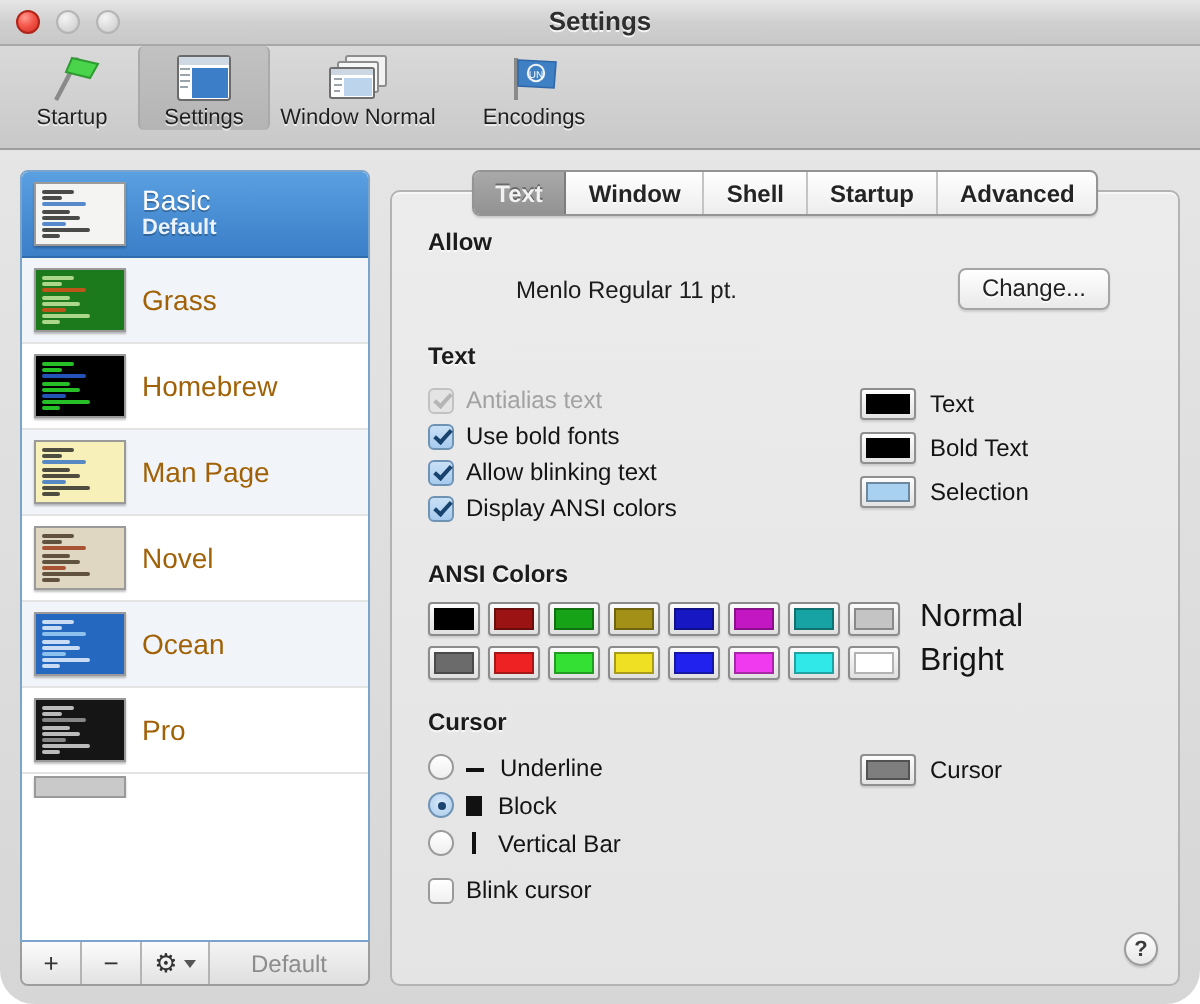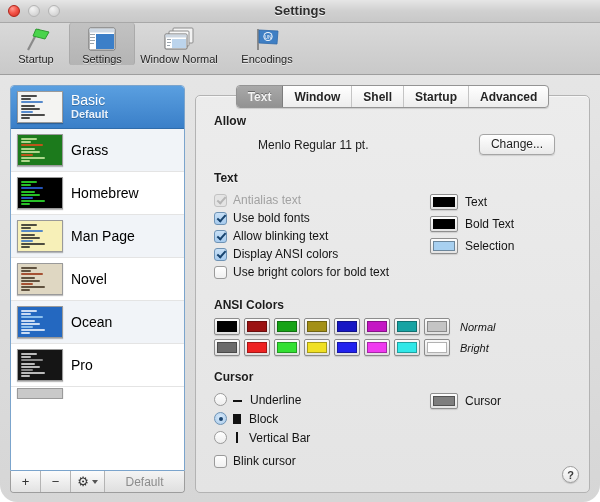--- a/index.html
+++ b/index.html
@@ -157,21 +157,21 @@
     overflow: hidden;
   }
   .pthumb .ln {
     position: absolute;
     height: 2px;
     border-radius: 1px;
   }
   .pname {
     margin-left: 8px;
     font-size: 14px;
-    color: #000000;
+    color: #a16207;
     line-height: 1.05;
   }
   .prow.selected .pname { color: #fff; text-shadow: 0 1px 0 rgba(0,0,0,0.25); }
   .pdefault {
     font-size: 11px;
     font-weight: bold;
     color: #eaf2fb;
     display: block;
     margin-top: 1px;
   }
@@ -386,24 +386,23 @@
     padding: 2px;
     box-sizing: border-box;
     box-shadow: 0 1px 1px rgba(0,0,0,0.12);
   }
   .ansi-sw i {
     display: block; width: 100%; height: 100%;
     border: 1px solid rgba(0,0,0,0.3);
     box-sizing: border-box;
   }
   .ansi-label {
-    font-size: 11px;
+    font-size: 16px;
     color: #141414;
     margin-left: 6px;
-    font-style: italic;
   }
 
   
   .radrow {
     display: flex;
     align-items: center;
     height: 19px;
     gap: 6px;
   }
   .rad {
@@ -684,24 +683,20 @@
                   <span class="chklabel">Use bold fonts</span>
                 </div>
                 <div class="chkrow">
                   <span class="chk on"></span>
                   <span class="chklabel">Allow blinking text</span>
                 </div>
                 <div class="chkrow">
                   <span class="chk on"></span>
                   <span class="chklabel">Display ANSI colors</span>
                 </div>
-                <div class="chkrow">
-                  <span class="chk"></span>
-                  <span class="chklabel">Use bright colors for bold text</span>
-                </div>
               </div>
             <div class="colR" id="text-swatches">
                 <div class="swatchrow">
                   <span class="swatch">
                     <i style="background: rgb(0, 0, 0);"></i>
                   </span>
                   <span class="swlabel">Text</span>
                 </div>
                 <div class="swatchrow">
                   <span class="swatch">

